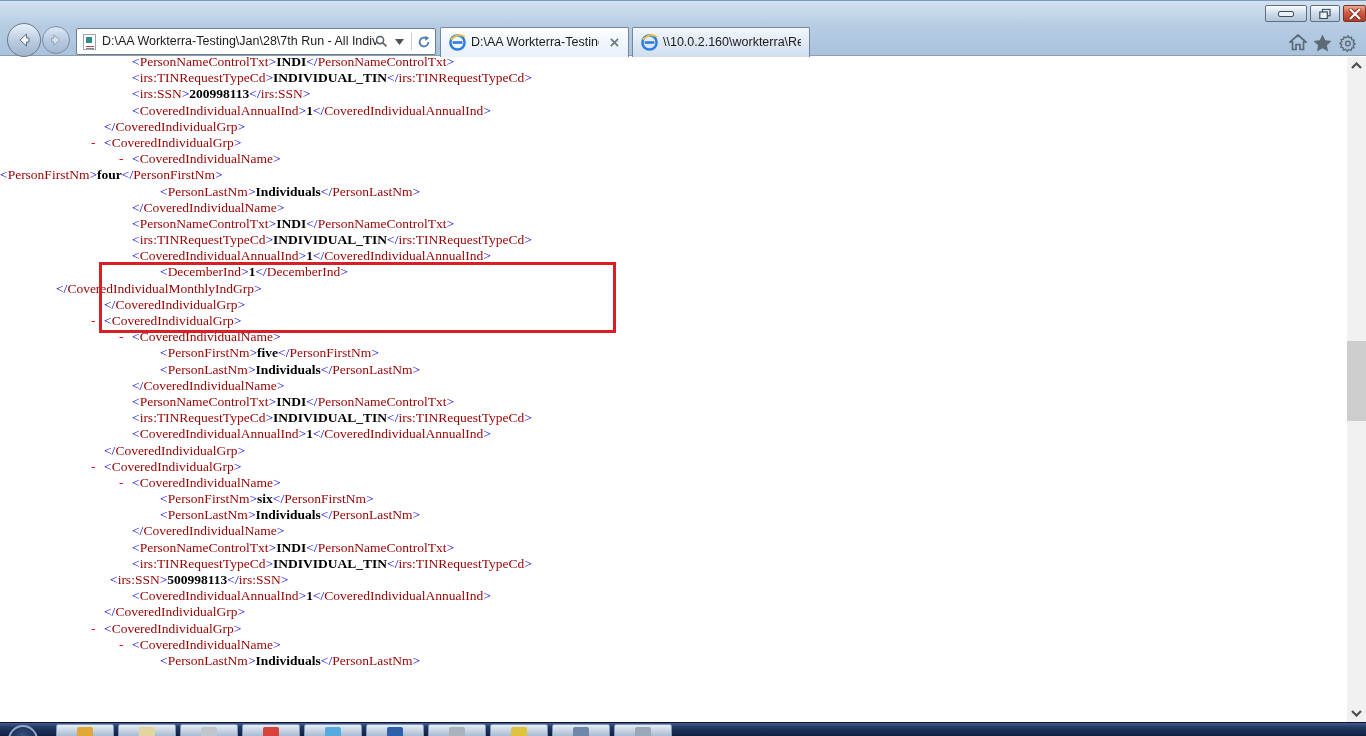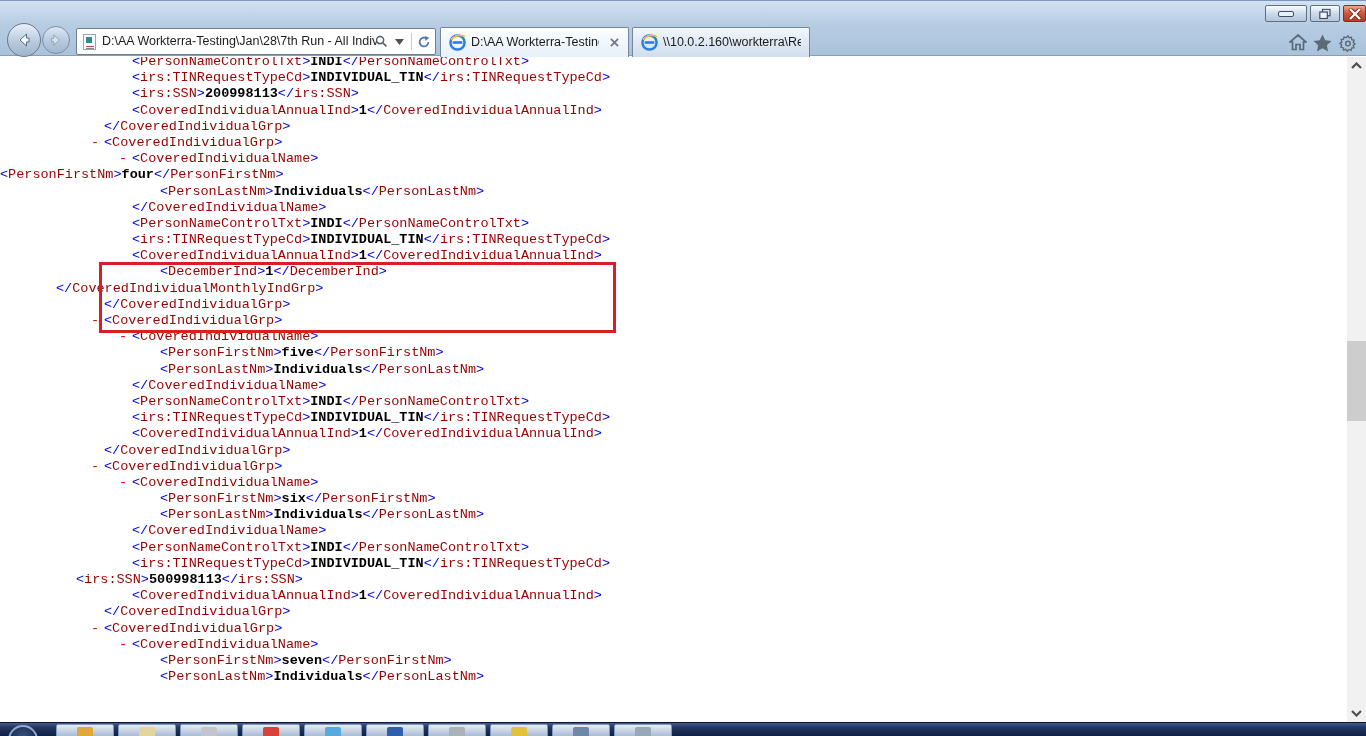--- a/index.html
+++ b/index.html
@@ -63,21 +63,21 @@
             border-color:#7e3226; }
   .winbtn svg { position:absolute; left:50%; top:50%; transform:translate(-50%,-50%); }
   #btn-min i { position:absolute; left:50%; top:50%; transform:translate(-50%,-50%);
             width:16px; height:6px; background:#e9f0f7; border:1px solid #3f4f60;
             border-radius:2px; display:block; }
 
   
   .page { position:absolute; top:57px; left:0; width:1366px; height:665px;
           background:#fff; overflow:hidden; }
   .xml-tree { position:absolute; top:-3px; left:0; width:1340px;
-          font-family:Liberation Mono, monospace; font-size:13.5px; }
+          font-family:Liberation Serif, serif; font-size:13.5px; }
   .xline { height:16.2px; line-height:16.2px; white-space:nowrap; }
   .xline .mk { display:inline-block; width:13px; margin-left:-13px; color:#e00000; }
   .xline .br { color:#0000e0; }
   .xline .tg { color:#990000; }
   .xline .vl { color:#000; font-weight:bold; }
 
   .redbox { position:absolute; left:99px; top:205px; width:517px; height:71px;
             border:3px solid #d91f24; background:transparent; }
 
   
@@ -232,26 +232,25 @@
       <div class="xline" style="padding-left: 132px;"><span class="br">&lt;</span><span class="tg">irs:TINRequestTypeCd</span><span class="br">&gt;</span><span class="vl">INDIVIDUAL_TIN</span><span class="br">&lt;/</span><span class="tg">irs:TINRequestTypeCd</span><span class="br">&gt;</span></div>
       <div class="xline" style="padding-left: 132px;"><span class="br">&lt;</span><span class="tg">CoveredIndividualAnnualInd</span><span class="br">&gt;</span><span class="vl">1</span><span class="br">&lt;/</span><span class="tg">CoveredIndividualAnnualInd</span><span class="br">&gt;</span></div>
       <div class="xline" style="padding-left: 104px;"><span class="br">&lt;/</span><span class="tg">CoveredIndividualGrp</span><span class="br">&gt;</span></div>
       <div class="xline" style="padding-left: 104px;"><span class="mk">-</span><span class="br">&lt;</span><span class="tg">CoveredIndividualGrp</span><span class="br">&gt;</span></div>
       <div class="xline" style="padding-left: 132px;"><span class="mk">-</span><span class="br">&lt;</span><span class="tg">CoveredIndividualName</span><span class="br">&gt;</span></div>
       <div class="xline" style="padding-left: 160px;"><span class="br">&lt;</span><span class="tg">PersonFirstNm</span><span class="br">&gt;</span><span class="vl">six</span><span class="br">&lt;/</span><span class="tg">PersonFirstNm</span><span class="br">&gt;</span></div>
       <div class="xline" style="padding-left: 160px;"><span class="br">&lt;</span><span class="tg">PersonLastNm</span><span class="br">&gt;</span><span class="vl">Individuals</span><span class="br">&lt;/</span><span class="tg">PersonLastNm</span><span class="br">&gt;</span></div>
       <div class="xline" style="padding-left: 132px;"><span class="br">&lt;/</span><span class="tg">CoveredIndividualName</span><span class="br">&gt;</span></div>
       <div class="xline" style="padding-left: 132px;"><span class="br">&lt;</span><span class="tg">PersonNameControlTxt</span><span class="br">&gt;</span><span class="vl">INDI</span><span class="br">&lt;/</span><span class="tg">PersonNameControlTxt</span><span class="br">&gt;</span></div>
       <div class="xline" style="padding-left: 132px;"><span class="br">&lt;</span><span class="tg">irs:TINRequestTypeCd</span><span class="br">&gt;</span><span class="vl">INDIVIDUAL_TIN</span><span class="br">&lt;/</span><span class="tg">irs:TINRequestTypeCd</span><span class="br">&gt;</span></div>
-      <div class="xline" style="padding-left: 76px;"><span class="br">&lt;</span><span class="tg">irs:SSN</span><span class="br">&gt;</span><span class="vl">500998113</span><span class="br">&lt;/</span><span class="tg">irs:SSN</span><span class="br">&gt;</span></div>
+      <div class="xline" style="padding-left: 110px;"><span class="br">&lt;</span><span class="tg">irs:SSN</span><span class="br">&gt;</span><span class="vl">500998113</span><span class="br">&lt;/</span><span class="tg">irs:SSN</span><span class="br">&gt;</span></div>
       <div class="xline" style="padding-left: 132px;"><span class="br">&lt;</span><span class="tg">CoveredIndividualAnnualInd</span><span class="br">&gt;</span><span class="vl">1</span><span class="br">&lt;/</span><span class="tg">CoveredIndividualAnnualInd</span><span class="br">&gt;</span></div>
       <div class="xline" style="padding-left: 104px;"><span class="br">&lt;/</span><span class="tg">CoveredIndividualGrp</span><span class="br">&gt;</span></div>
       <div class="xline" style="padding-left: 104px;"><span class="mk">-</span><span class="br">&lt;</span><span class="tg">CoveredIndividualGrp</span><span class="br">&gt;</span></div>
       <div class="xline" style="padding-left: 132px;"><span class="mk">-</span><span class="br">&lt;</span><span class="tg">CoveredIndividualName</span><span class="br">&gt;</span></div>
-      <div class="xline" style="padding-left: 160px;"><span class="br">&lt;</span><span class="tg">PersonFirstNm</span><span class="br">&gt;</span><span class="vl">seven</span><span class="br">&lt;/</span><span class="tg">PersonFirstNm</span><span class="br">&gt;</span></div>
       <div class="xline" style="padding-left: 160px;"><span class="br">&lt;</span><span class="tg">PersonLastNm</span><span class="br">&gt;</span><span class="vl">Individuals</span><span class="br">&lt;/</span><span class="tg">PersonLastNm</span><span class="br">&gt;</span></div>
     </div>
   <div class="redbox"></div>
 
   <div class="sbar">
     <div class="btn up">
       <svg width="11" height="7" viewBox="0 0 11 7">
           <path d="M1 6 L5.5 1.5 L10 6" fill="none" stroke="#4f4f4f" stroke-width="2.2"></path>
         </svg>
     </div>

